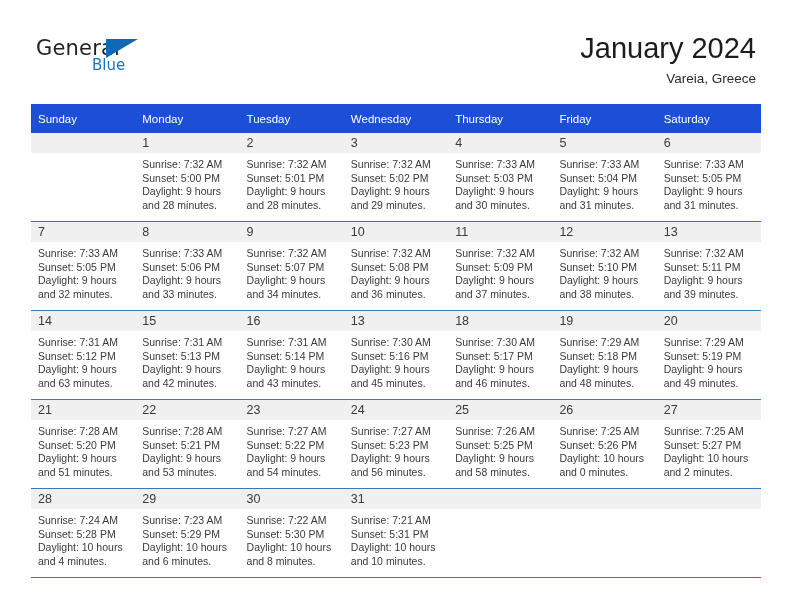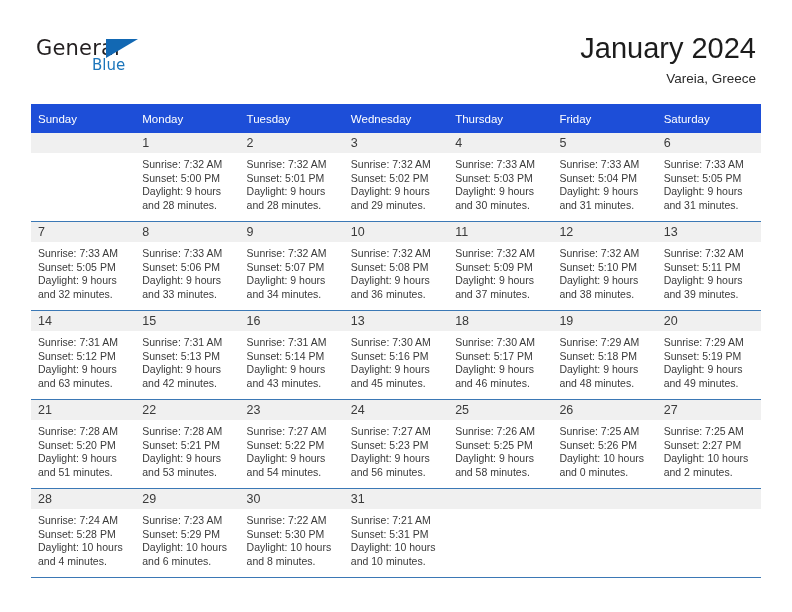--- a/index.html
+++ b/index.html
@@ -471,21 +471,21 @@
                 <div>Daylight: 10 hours</div>
                 <div>and 0 minutes.</div>
               </div>
             </div>
           </td>
           <td>
             <div class="cell">
               <div class="daynum-band">27</div>
               <div class="detail">
                 <div>Sunrise: 7:25 AM</div>
-                <div>Sunset: 2:27 PM</div>
+                <div>Sunset: 5:27 PM</div>
                 <div>Daylight: 10 hours</div>
                 <div>and 2 minutes.</div>
               </div>
             </div>
           </td>
         </tr>
         <tr>
           <td>
             <div class="cell">
               <div class="daynum-band">28</div>

